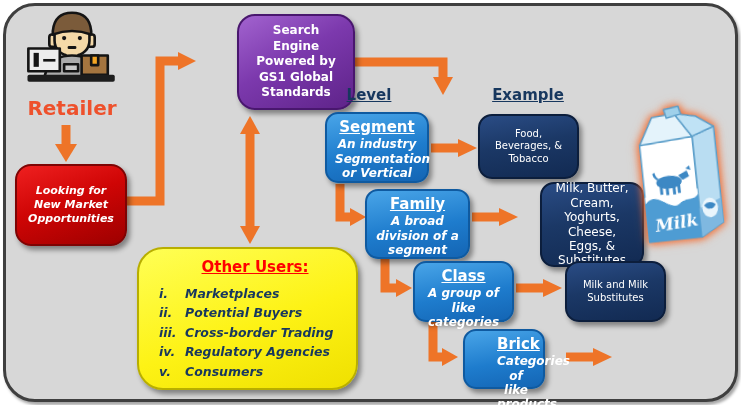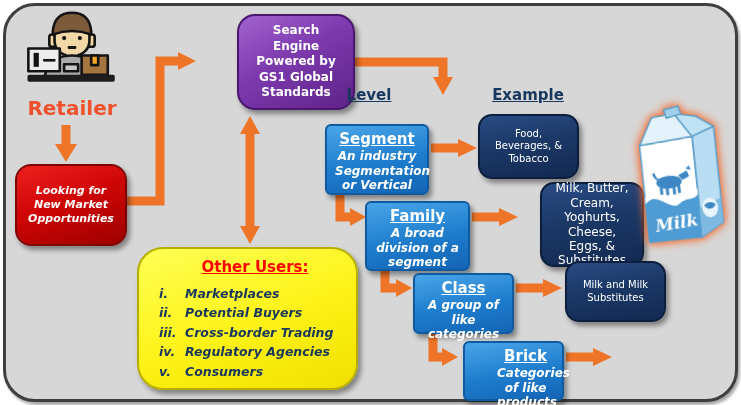--- a/index.html
+++ b/index.html
@@ -11,21 +11,21 @@
   .shadow{box-shadow:3px 4px 5px rgba(0,0,0,.4);}
 
   
   .redbox{background:linear-gradient(160deg,#ef2020 0%,#cf0505 45%,#9d0000 100%);
           border:2px solid #7e0404;border-radius:16px;color:#fff;font-weight:bold;font-style:italic;
           display:flex;align-items:center;justify-content:center;text-align:center;}
   .purplebox{background:linear-gradient(150deg,#a263cf 0%,#7c39ad 45%,#5e2389 100%);
           border:2px solid #49176e;border-radius:18px;color:#fff;font-weight:bold;
           display:flex;align-items:center;justify-content:center;text-align:center;}
   .bluebox{background:linear-gradient(170deg,#49a5e8 0%,#1e7ccd 55%,#1465b4 100%);
-          border:2px solid #0f5aa0;border-radius:6px;color:#fff;text-align:center;padding:5px 8px;margin-top:12px;}
+          border:2px solid #0f5aa0;border-radius:13px;color:#fff;text-align:center;padding:5px 8px;}
   .navybox{background:linear-gradient(170deg,#2a4c85 0%,#1b3866 45%,#122a52 100%);
           border:2px solid #0c1e3c;border-radius:14px;color:#fff;font-weight:normal;text-align:center;
           display:flex;align-items:center;justify-content:center;padding:4px 8px;}
   .yellowbox{background:linear-gradient(160deg,#ffff55 0%,#fdf215 55%,#efe000 100%);
           border:2px solid #b8ae00;border-radius:26px;}
   .lvl-title{font-weight:bold;text-decoration:underline;font-size:15px;line-height:1.15;}
   .lvl-desc{font-weight:bold;font-style:italic;font-size:12px;line-height:1.2;margin-top:1px;}
   .hdr{color:#17375e;font-weight:bold;text-decoration:underline;font-size:15px;text-align:center;}
   .extext{font-size:10px;line-height:1.25;}
 
@@ -121,21 +121,21 @@
     <div class="lvl-desc">A broad division of a segment</div>
   </div>
   <div class="abs navybox shadow" style="left:540px;top:182px;width:104px;height:85px;font-size:12px;line-height:1.2;">Milk, Butter, Cream, Yoghurts, Cheese, Eggs, &amp; Substitutes</div>
 
   <div class="abs bluebox shadow" style="left:413px;top:261px;width:101px;height:61px;">
     <div class="lvl-title">Class</div>
     <div class="lvl-desc">A group of like categories</div>
   </div>
   <div class="abs navybox shadow extext" style="left:565px;top:261px;width:101px;height:61px;">Milk and Milk Substitutes</div>
 
-  <div class="abs bluebox shadow" style="left:463px;top:329px;width:101px;height:60px;padding-left:32px;">
+  <div class="abs bluebox shadow" style="left:463px;top:329px;width:82px;height:60px;padding-left:32px;">
     <div class="lvl-title">Brick</div>
     <div class="lvl-desc">Categories of like products</div>
   </div>
 
   <div class="abs yellowbox shadow" style="left:137px;top:247px;width:221px;height:143px;">
     <div class="ou-title">Other Users:</div>
     <div class="ou-list">
       <div class="ou-row">
         <span class="ou-num">i.</span>
         <span>Marketplaces</span>

